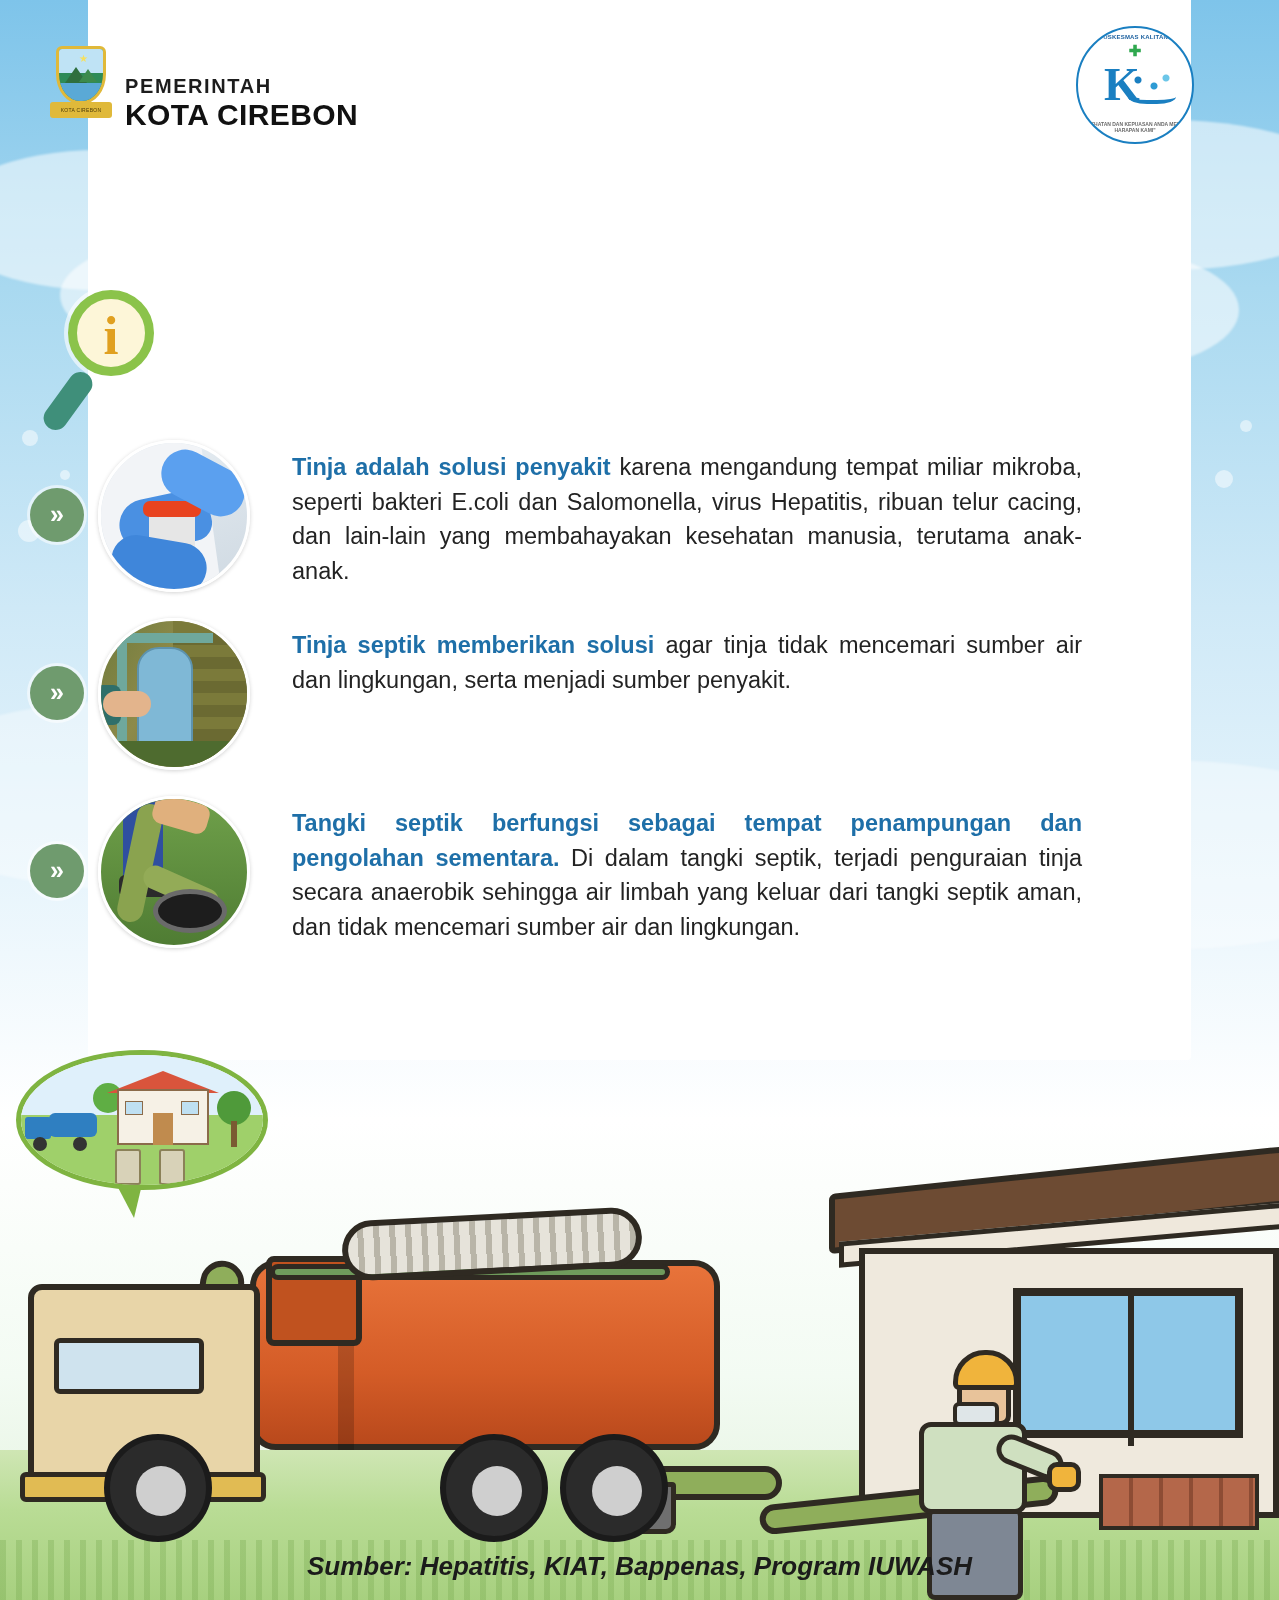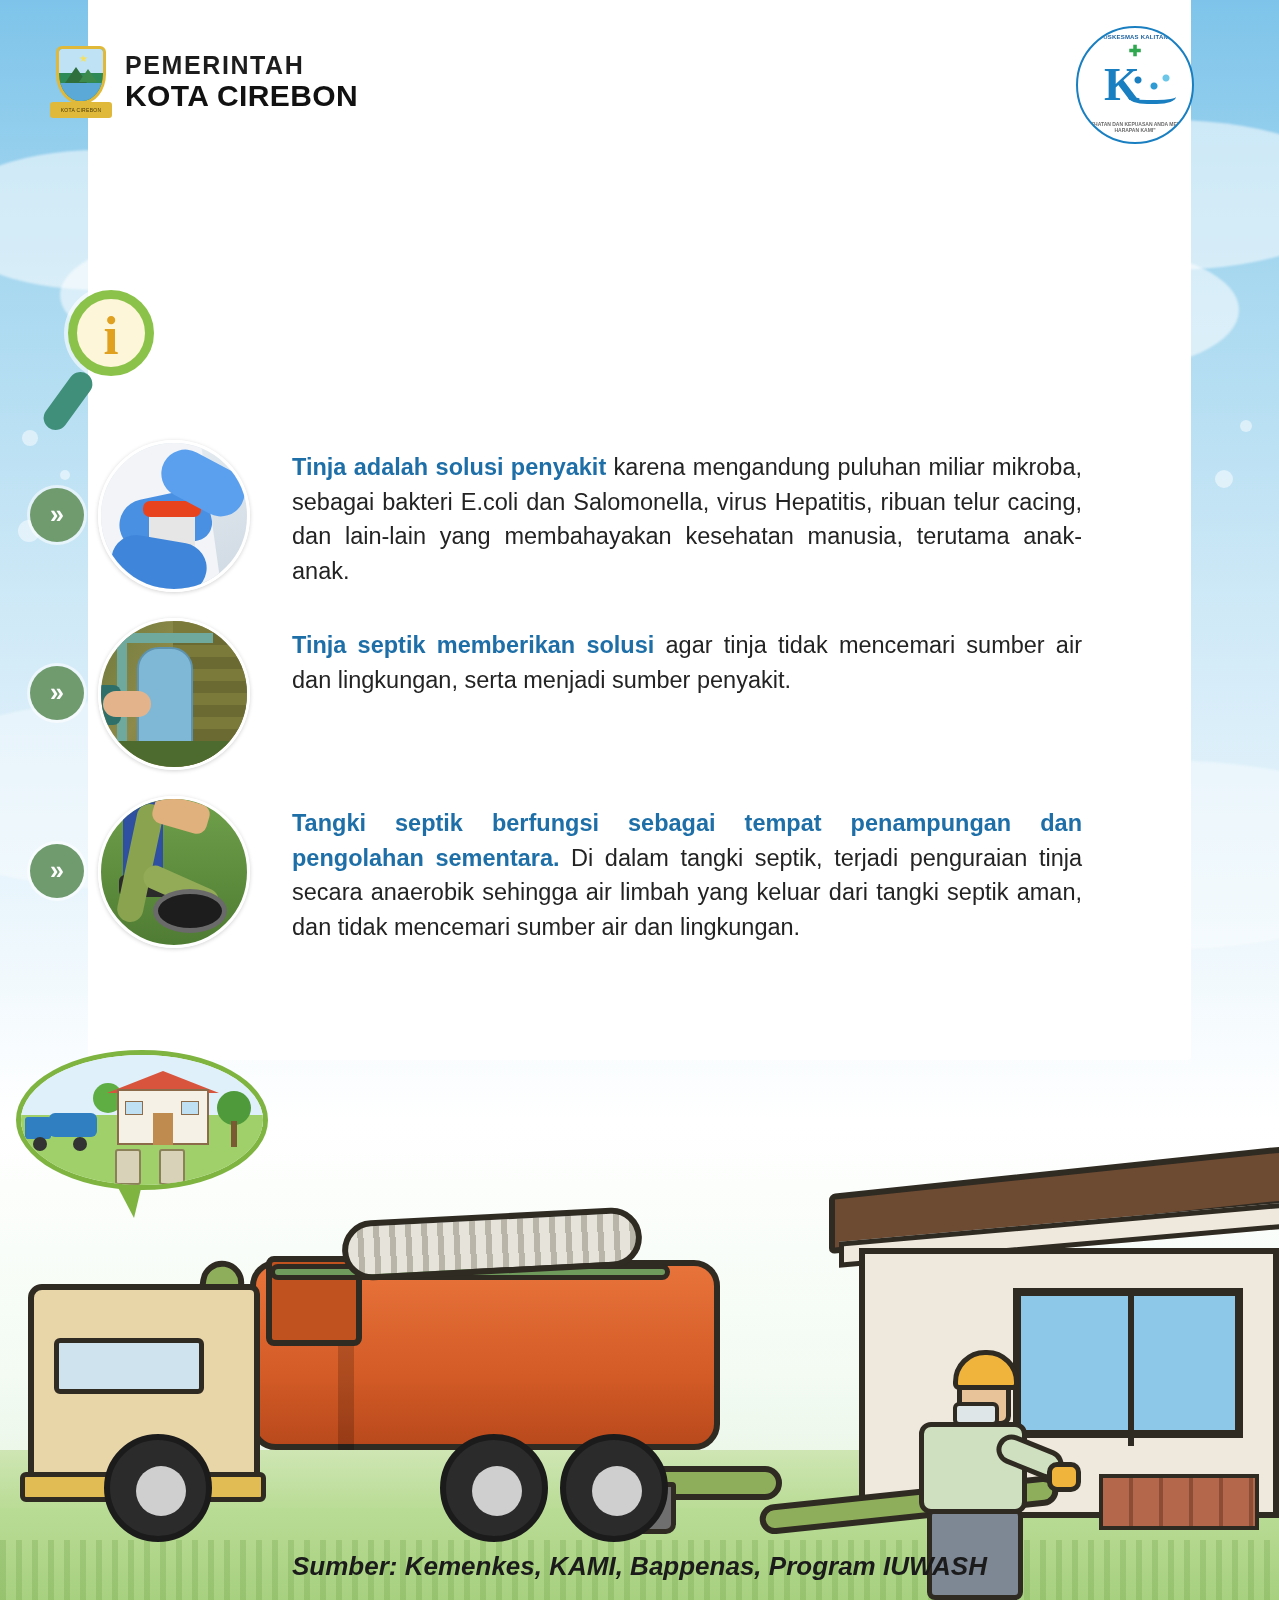--- a/index.html
+++ b/index.html
@@ -101,24 +101,25 @@
     line-height: 16px;
     letter-spacing: .3px;
   }
   .gov-text {
     position: absolute;
     left: 125px;
     top: 52px;
     line-height: 1.05;
   }
   .gov-text .l1 {
-    font-size: 25px;
+    font-size: 20px;
     font-weight: 700;
     letter-spacing: 1.6px;
     color: #1d1d1d;
+    margin-top: 24px;
   }
   .gov-text .l2 {
     font-size: 30px;
     font-weight: 800;
     letter-spacing: 0.4px;
     color: #111;
     margin-top: 2px;
   }
 
   .pkm-logo {
@@ -578,21 +579,21 @@
       <div class="chev">»</div>
       <div class="thumb t1">
         <div class="coat"></div>
           <div class="glove1"></div>
           <div class="cup"></div>
         <div class="lid"></div>
           <div class="glove2"></div>
           <div class="glove3"></div>
       </div>
       <div class="text">
-        <b>Tinja adalah solusi penyakit</b><span> karena mengandung puluhan miliar mikroba, sebagai bakteri E.coli dan Salomonella, virus Hepatitis, ribuan telur cacing, dan lain-lain yang membahayakan kesehatan manusia, terutama anak-anak.</span>
+        <b>Tinja adalah solusi penyakit</b><span> karena mengandung tempat miliar mikroba, seperti bakteri E.coli dan Salomonella, virus Hepatitis, ribuan telur cacing, dan lain-lain yang membahayakan kesehatan manusia, terutama anak-anak.</span>
       </div>
     </div>
 
     <div class="row">
       <div class="chev">»</div>
       <div class="thumb t2">
         <div class="wall"></div>
           <div class="pipe"></div>
           <div class="pipe2"></div>
         <div class="tank"></div>
@@ -678,15 +679,15 @@
       <div class="cab-win"></div>
       <div class="bumper"></div>
       <div class="hose-out"></div>
       <div class="bucket"></div>
       <div class="wheel w-front"></div>
       <div class="wheel w-rear"></div>
       <div class="wheel w-rear2"></div>
     </div>
   </div>
 
-  <div class="source">Sumber: Kemenkes, KAMI, Bappenas, Program IUWASH</div>
+  <div class="source">Sumber: Hepatitis, KIAT, Bappenas, Program IUWASH</div>
 
 </div>
 
 </body></html>

